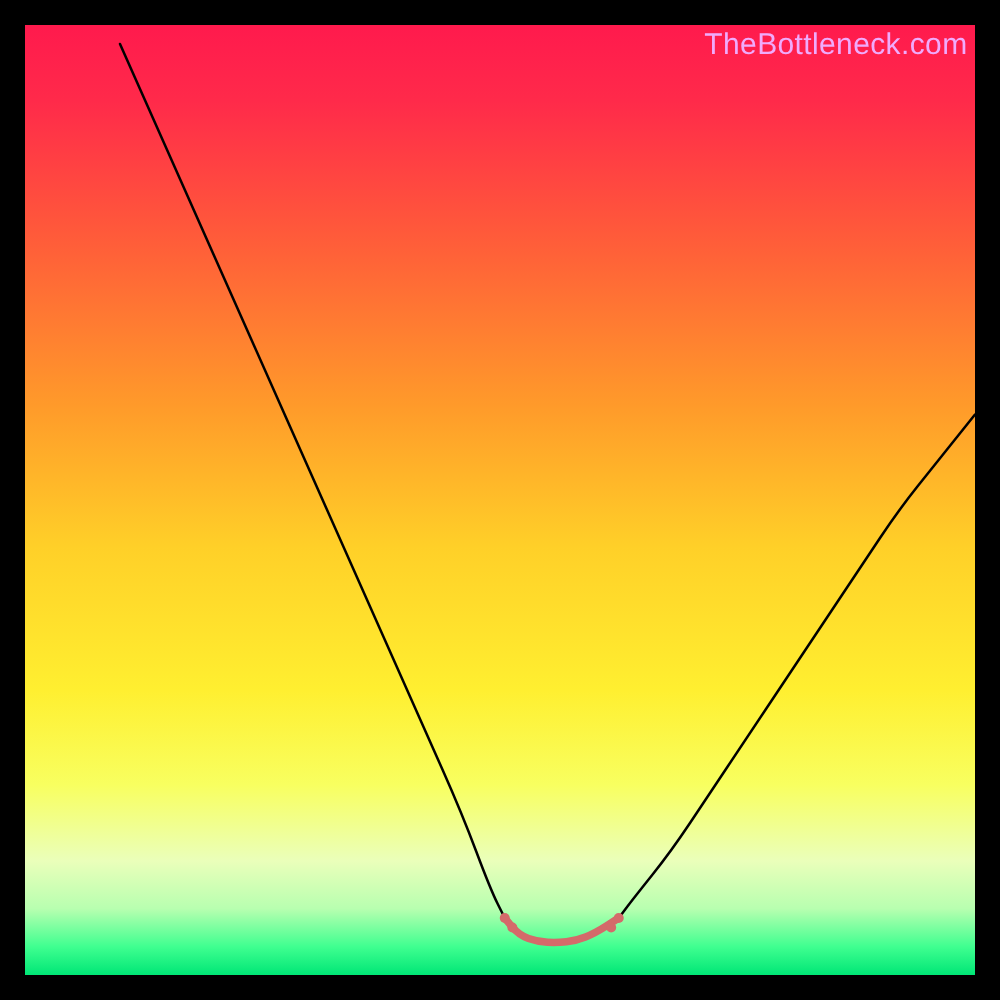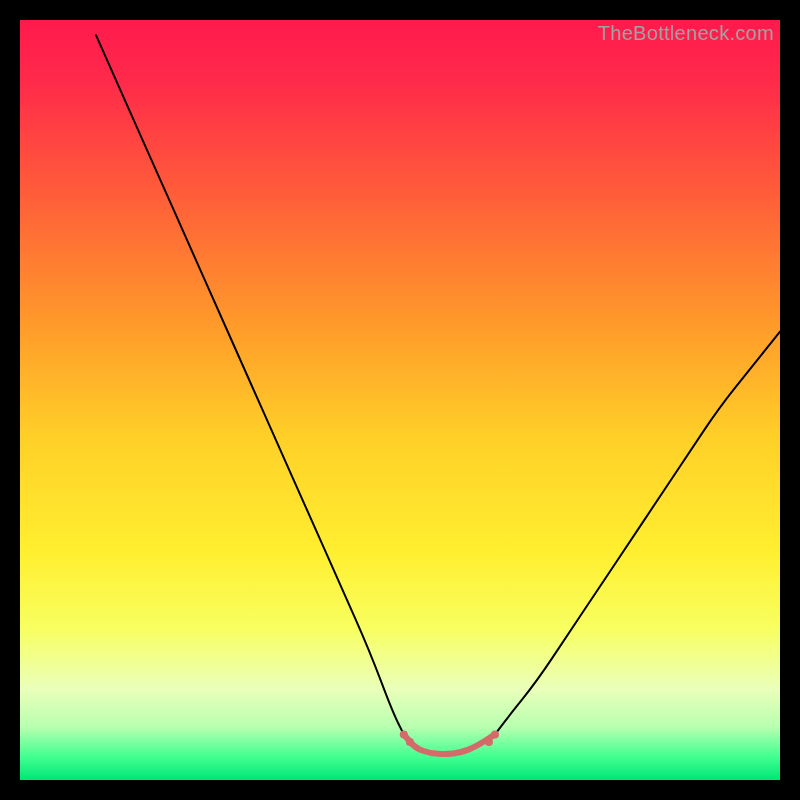--- a/index.html
+++ b/index.html
@@ -23,22 +23,22 @@
     position: absolute;
     left: 0;
     top: 0;
     width: 760px;
     height: 760px;
   }
   .watermark {
     position: absolute;
     top: 2px;
     right: 6px;
-    color: #a3a3a3;
-    font-size: 20px;
+    color: #f0abfc;
+    font-size: 24px;
     font-weight: 500;
     letter-spacing: 0.3px;
   }
   svg { display: block; }
 </style>
 </head>
 <body>
 
 <div class="frame">
   <svg class="plot-area" viewBox="0 0 760 760" preserveAspectRatio="none">

